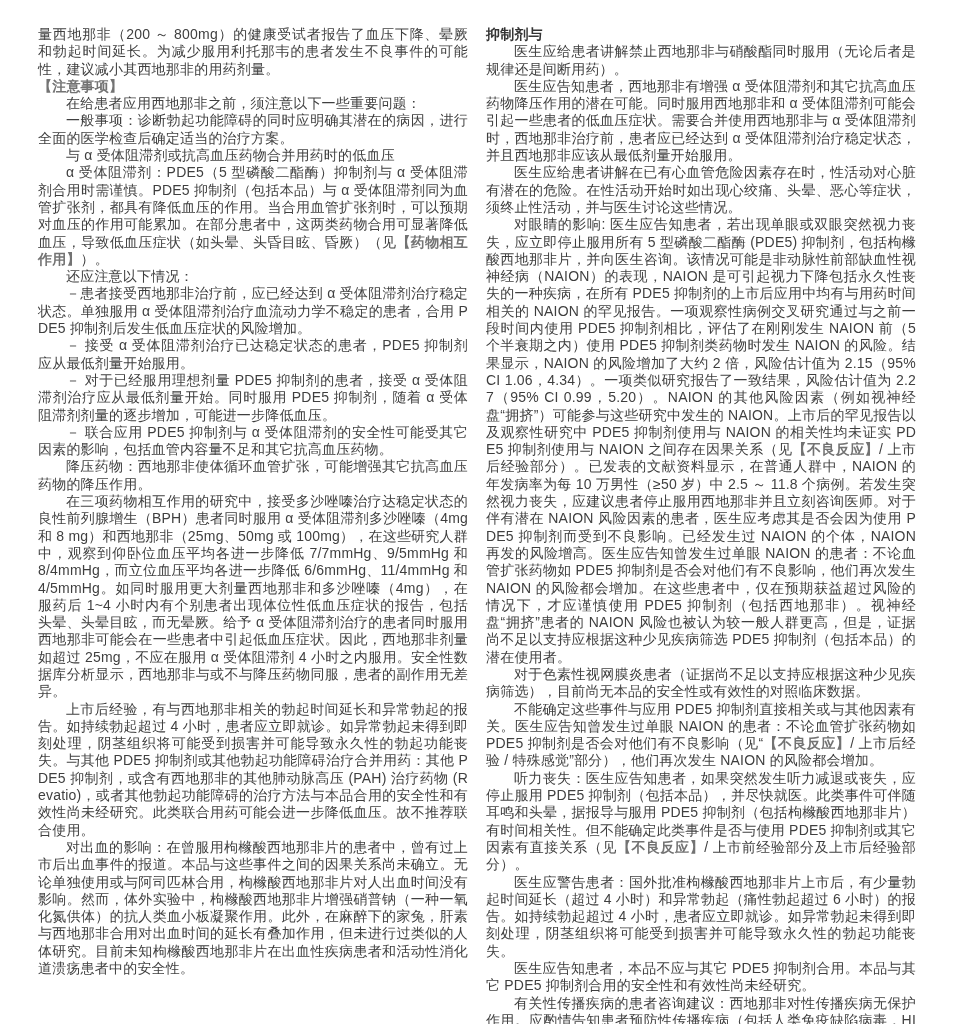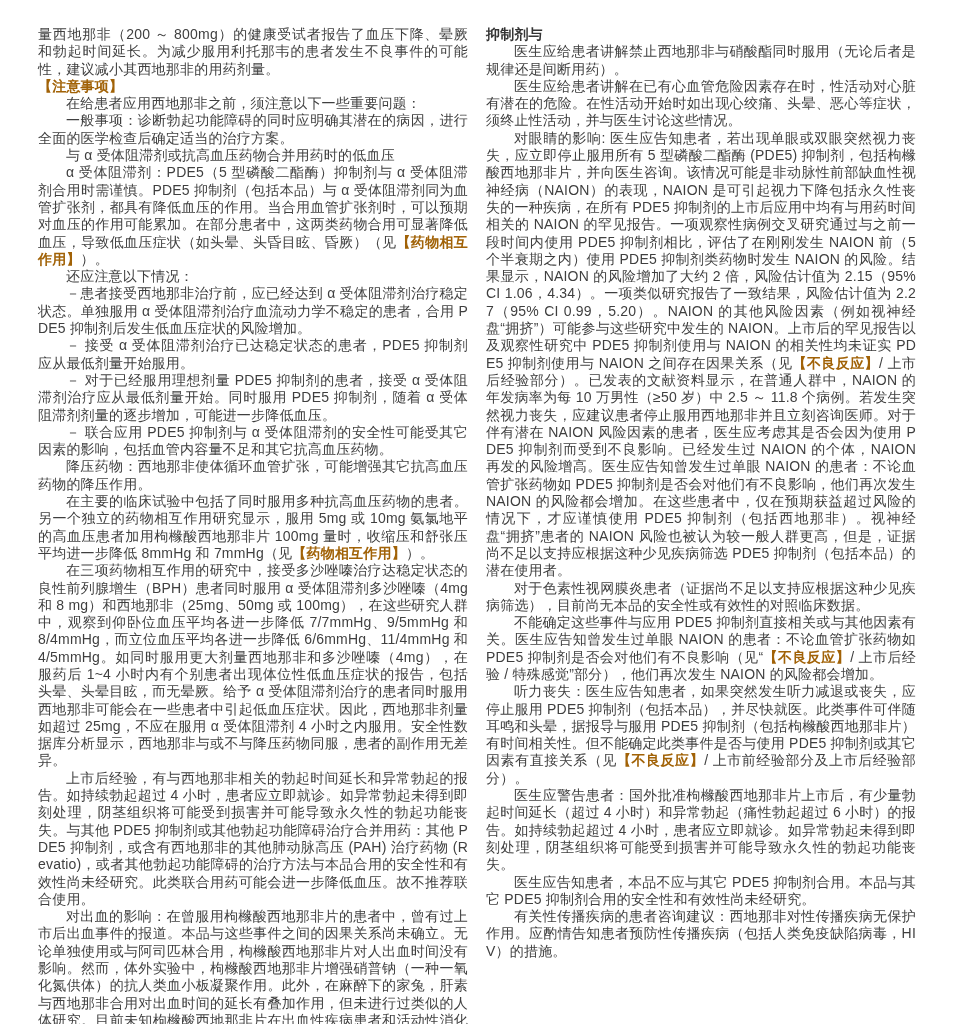--- a/index.html
+++ b/index.html
@@ -36,47 +36,47 @@
     padding: 0;
     text-indent: 2em;
     word-break: break-all;
   }
   p.block.flush { text-indent: 0; }
   p.block.heading {
     text-indent: 0;
     font-weight: bold;
     color: #343434;
   }
-  strong { font-weight: bold; color: #a16207; }
+  strong { font-weight: bold; color: #737373; }
 </style>
 </head>
 <body>
 
 <div class="page">
   <div class="col">
       <p class="block flush">量西地那非（200 ～ 800mg）的健康受试者报告了血压下降、晕厥和勃起时间延长。为减少服用利托那韦的患者发生不良事件的可能性，建议减小其西地那非的用药剂量。</p>
       <p class="block heading"><strong>【注意事项】</strong></p>
       <p class="block">在给患者应用西地那非之前，须注意以下一些重要问题：</p>
       <p class="block">一般事项：诊断勃起功能障碍的同时应明确其潜在的病因，进行全面的医学检查后确定适当的治疗方案。</p>
       <p class="block">与 α 受体阻滞剂或抗高血压药物合并用药时的低血压</p>
       <p class="block">α 受体阻滞剂：PDE5（5 型磷酸二酯酶）抑制剂与 α 受体阻滞剂合用时需谨慎。PDE5 抑制剂（包括本品）与 α 受体阻滞剂同为血管扩张剂，都具有降低血压的作用。当合用血管扩张剂时，可以预期对血压的作用可能累加。在部分患者中，这两类药物合用可显著降低血压，导致低血压症状（如头晕、头昏目眩、昏厥）（见<strong>【药物相互作用】</strong>）。</p>
       <p class="block">还应注意以下情况：</p>
       <p class="block">－患者接受西地那非治疗前，应已经达到 α 受体阻滞剂治疗稳定状态。单独服用 α 受体阻滞剂治疗血流动力学不稳定的患者，合用 PDE5 抑制剂后发生低血压症状的风险增加。</p>
       <p class="block">－ 接受 α 受体阻滞剂治疗已达稳定状态的患者，PDE5 抑制剂应从最低剂量开始服用。</p>
       <p class="block">－ 对于已经服用理想剂量 PDE5 抑制剂的患者，接受 α 受体阻滞剂治疗应从最低剂量开始。同时服用 PDE5 抑制剂，随着 α 受体阻滞剂剂量的逐步增加，可能进一步降低血压。</p>
       <p class="block">－ 联合应用 PDE5 抑制剂与 α 受体阻滞剂的安全性可能受其它因素的影响，包括血管内容量不足和其它抗高血压药物。</p>
       <p class="block">降压药物：西地那非使体循环血管扩张，可能增强其它抗高血压药物的降压作用。</p>
-      <p class="block">在主要的临床试验中包括了同时服用多种抗高血压药物的患者。另一个独立的药物相互作用研究显示，服用 5mg 或 10mg 氨氯地平的高血压患者加用枸橼酸西地那非片 100mg 量时，收缩压和舒张压平均进一步降低 8mmHg 和 7mmHg（见<strong>【药物相互作用】</strong>）。</p>
       <p class="block">在三项药物相互作用的研究中，接受多沙唑嗪治疗达稳定状态的良性前列腺增生（BPH）患者同时服用 α 受体阻滞剂多沙唑嗪（4mg 和 8 mg）和西地那非（25mg、50mg 或 100mg），在这些研究人群中，观察到仰卧位血压平均各进一步降低 7/7mmHg、9/5mmHg 和 8/4mmHg，而立位血压平均各进一步降低 6/6mmHg、11/4mmHg 和 4/5mmHg。如同时服用更大剂量西地那非和多沙唑嗪（4mg），在服药后 1~4 小时内有个别患者出现体位性低血压症状的报告，包括头晕、头晕目眩，而无晕厥。给予 α 受体阻滞剂治疗的患者同时服用西地那非可能会在一些患者中引起低血压症状。因此，西地那非剂量如超过 25mg，不应在服用 α 受体阻滞剂 4 小时之内服用。安全性数据库分析显示，西地那非与或不与降压药物同服，患者的副作用无差异。</p>
       <p class="block">上市后经验，有与西地那非相关的勃起时间延长和异常勃起的报告。如持续勃起超过 4 小时，患者应立即就诊。如异常勃起未得到即刻处理，阴茎组织将可能受到损害并可能导致永久性的勃起功能丧失。与其他 PDE5 抑制剂或其他勃起功能障碍治疗合并用药：其他 PDE5 抑制剂，或含有西地那非的其他肺动脉高压 (PAH) 治疗药物 (Revatio)，或者其他勃起功能障碍的治疗方法与本品合用的安全性和有效性尚未经研究。此类联合用药可能会进一步降低血压。故不推荐联合使用。</p>
       <p class="block">对出血的影响：在曾服用枸橼酸西地那非片的患者中，曾有过上市后出血事件的报道。本品与这些事件之间的因果关系尚未确立。无论单独使用或与阿司匹林合用，枸橼酸西地那非片对人出血时间没有影响。然而，体外实验中，枸橼酸西地那非片增强硝普钠（一种一氧化氮供体）的抗人类血小板凝聚作用。此外，在麻醉下的家兔，肝素与西地那非合用对出血时间的延长有叠加作用，但未进行过类似的人体研究。目前未知枸橼酸西地那非片在出血性疾病患者和活动性消化道溃疡患者中的安全性。</p>
     </div>
   <div class="col">
       <p class="block heading">抑制剂与</p>
       <p class="block">医生应给患者讲解禁止西地那非与硝酸酯同时服用（无论后者是规律还是间断用药）。</p>
+      <p class="block">医生应告知患者，西地那非有增强 α 受体阻滞剂和其它抗高血压药物降压作用的潜在可能。同时服用西地那非和 α 受体阻滞剂可能会引起一些患者的低血压症状。需要合并使用西地那非与 α 受体阻滞剂时，西地那非治疗前，患者应已经达到 α 受体阻滞剂治疗稳定状态，并且西地那非应该从最低剂量开始服用。</p>
       <p class="block">医生应给患者讲解在已有心血管危险因素存在时，性活动对心脏有潜在的危险。在性活动开始时如出现心绞痛、头晕、恶心等症状，须终止性活动，并与医生讨论这些情况。</p>
       <p class="block">对眼睛的影响: 医生应告知患者，若出现单眼或双眼突然视力丧失，应立即停止服用所有 5 型磷酸二酯酶 (PDE5) 抑制剂，包括枸橼酸西地那非片，并向医生咨询。该情况可能是非动脉性前部缺血性视神经病（NAION）的表现，NAION 是可引起视力下降包括永久性丧失的一种疾病，在所有 PDE5 抑制剂的上市后应用中均有与用药时间相关的 NAION 的罕见报告。一项观察性病例交叉研究通过与之前一段时间内使用 PDE5 抑制剂相比，评估了在刚刚发生 NAION 前（5 个半衰期之内）使用 PDE5 抑制剂类药物时发生 NAION 的风险。结果显示，NAION 的风险增加了大约 2 倍，风险估计值为 2.15（95% CI 1.06，4.34）。一项类似研究报告了一致结果，风险估计值为 2.27（95% CI 0.99，5.20）。NAION 的其他风险因素（例如视神经盘“拥挤”）可能参与这些研究中发生的 NAION。上市后的罕见报告以及观察性研究中 PDE5 抑制剂使用与 NAION 的相关性均未证实 PDE5 抑制剂使用与 NAION 之间存在因果关系（见<strong>【不良反应】</strong>/ 上市后经验部分）。已发表的文献资料显示，在普通人群中，NAION 的年发病率为每 10 万男性（≥50 岁）中 2.5 ～ 11.8 个病例。若发生突然视力丧失，应建议患者停止服用西地那非并且立刻咨询医师。对于伴有潜在 NAION 风险因素的患者，医生应考虑其是否会因为使用 PDE5 抑制剂而受到不良影响。已经发生过 NAION 的个体，NAION 再发的风险增高。医生应告知曾发生过单眼 NAION 的患者：不论血管扩张药物如 PDE5 抑制剂是否会对他们有不良影响，他们再次发生 NAION 的风险都会增加。在这些患者中，仅在预期获益超过风险的情况下，才应谨慎使用 PDE5 抑制剂（包括西地那非）。视神经盘“拥挤”患者的 NAION 风险也被认为较一般人群更高，但是，证据尚不足以支持应根据这种少见疾病筛选 PDE5 抑制剂（包括本品）的潜在使用者。</p>
       <p class="block">对于色素性视网膜炎患者（证据尚不足以支持应根据这种少见疾病筛选），目前尚无本品的安全性或有效性的对照临床数据。</p>
       <p class="block">不能确定这些事件与应用 PDE5 抑制剂直接相关或与其他因素有关。医生应告知曾发生过单眼 NAION 的患者：不论血管扩张药物如 PDE5 抑制剂是否会对他们有不良影响（见“<strong>【不良反应】</strong>/ 上市后经验 / 特殊感觉”部分），他们再次发生 NAION 的风险都会增加。</p>
       <p class="block">听力丧失：医生应告知患者，如果突然发生听力减退或丧失，应停止服用 PDE5 抑制剂（包括本品），并尽快就医。此类事件可伴随耳鸣和头晕，据报导与服用 PDE5 抑制剂（包括枸橼酸西地那非片）有时间相关性。但不能确定此类事件是否与使用 PDE5 抑制剂或其它因素有直接关系（见<strong>【不良反应】</strong>/ 上市前经验部分及上市后经验部分）。</p>
       <p class="block">医生应警告患者：国外批准枸橼酸西地那非片上市后，有少量勃起时间延长（超过 4 小时）和异常勃起（痛性勃起超过 6 小时）的报告。如持续勃起超过 4 小时，患者应立即就诊。如异常勃起未得到即刻处理，阴茎组织将可能受到损害并可能导致永久性的勃起功能丧失。</p>
       <p class="block">医生应告知患者，本品不应与其它 PDE5 抑制剂合用。本品与其它 PDE5 抑制剂合用的安全性和有效性尚未经研究。</p>
       <p class="block">有关性传播疾病的患者咨询建议：西地那非对性传播疾病无保护作用。应酌情告知患者预防性传播疾病（包括人类免疫缺陷病毒，HIV）的措施。</p>
     </div>
 </div>

